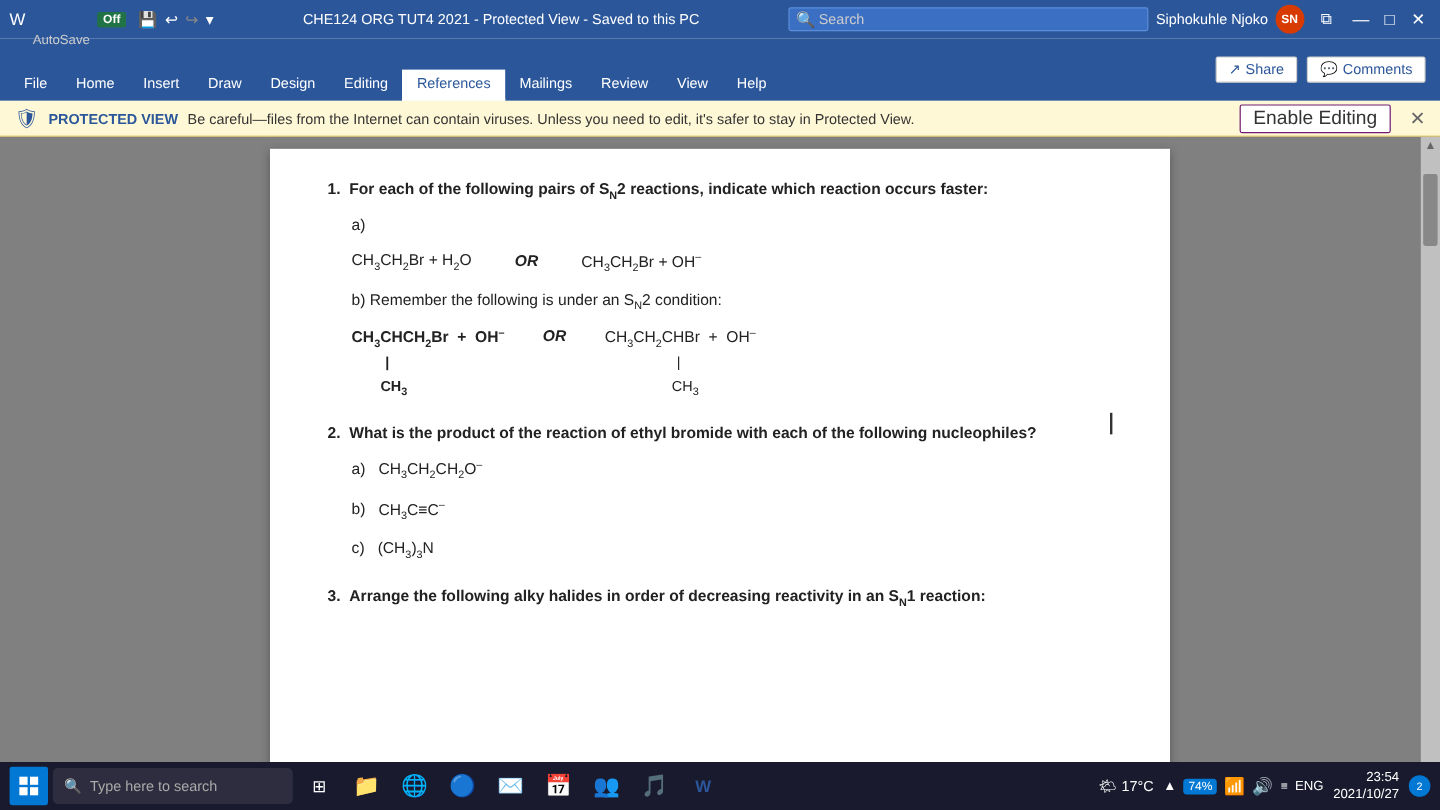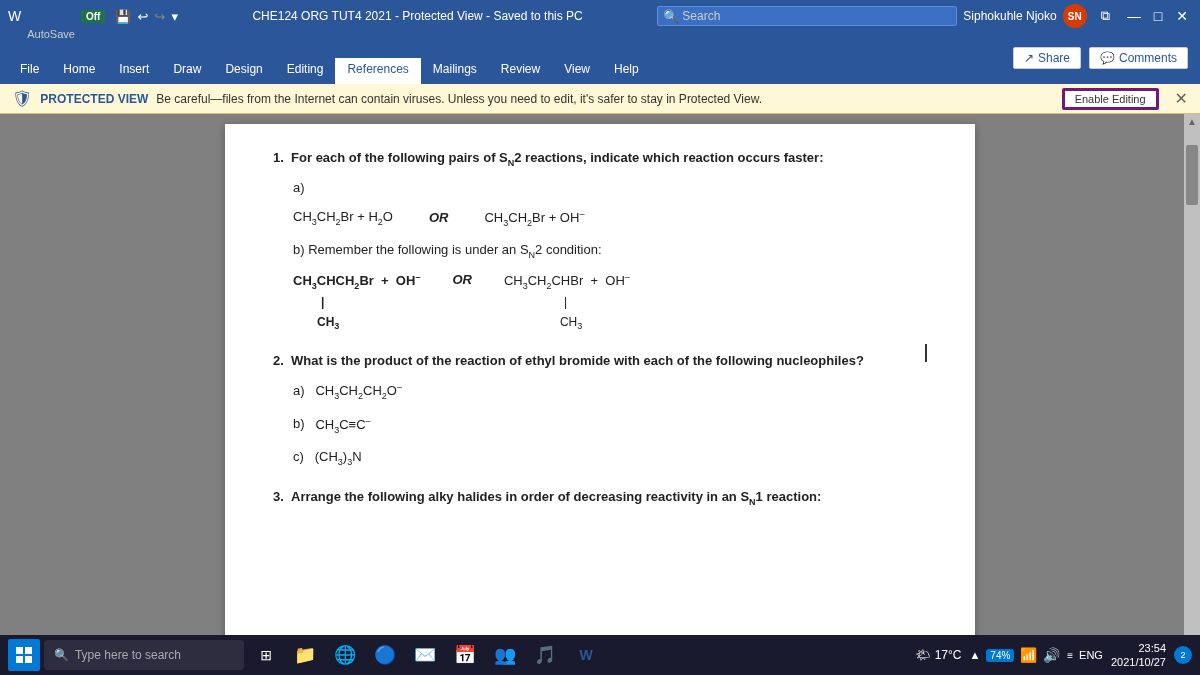--- a/index.html
+++ b/index.html
@@ -98,24 +98,24 @@
       padding: 0 12px;
       gap: 8px;
       font-size: 12px;
       color: #333;
     }
     .protected-icon { color: #2b579a; font-size: 16px; }
     .protected-title { font-weight: bold; color: #2b579a; }
     .protected-msg { color: #333; flex: 1; }
     .enable-btn {
       background: white;
-      border: 3px solid #701a75;
+      border: 1px solid #701a75;
       border-radius: 2px;
       padding: 2px 10px;
-      font-size: 11px;
+      font-size: 16px;
       cursor: pointer;
       color: #333;
       margin-left: 22px;
     }
     .close-bar { margin-left: 8px; cursor: pointer; font-size: 16px; color: #666; }
 
     
     .doc-area {
       background: #808080;
       height: calc(675px - 32px - 52px - 30px - 28px);

